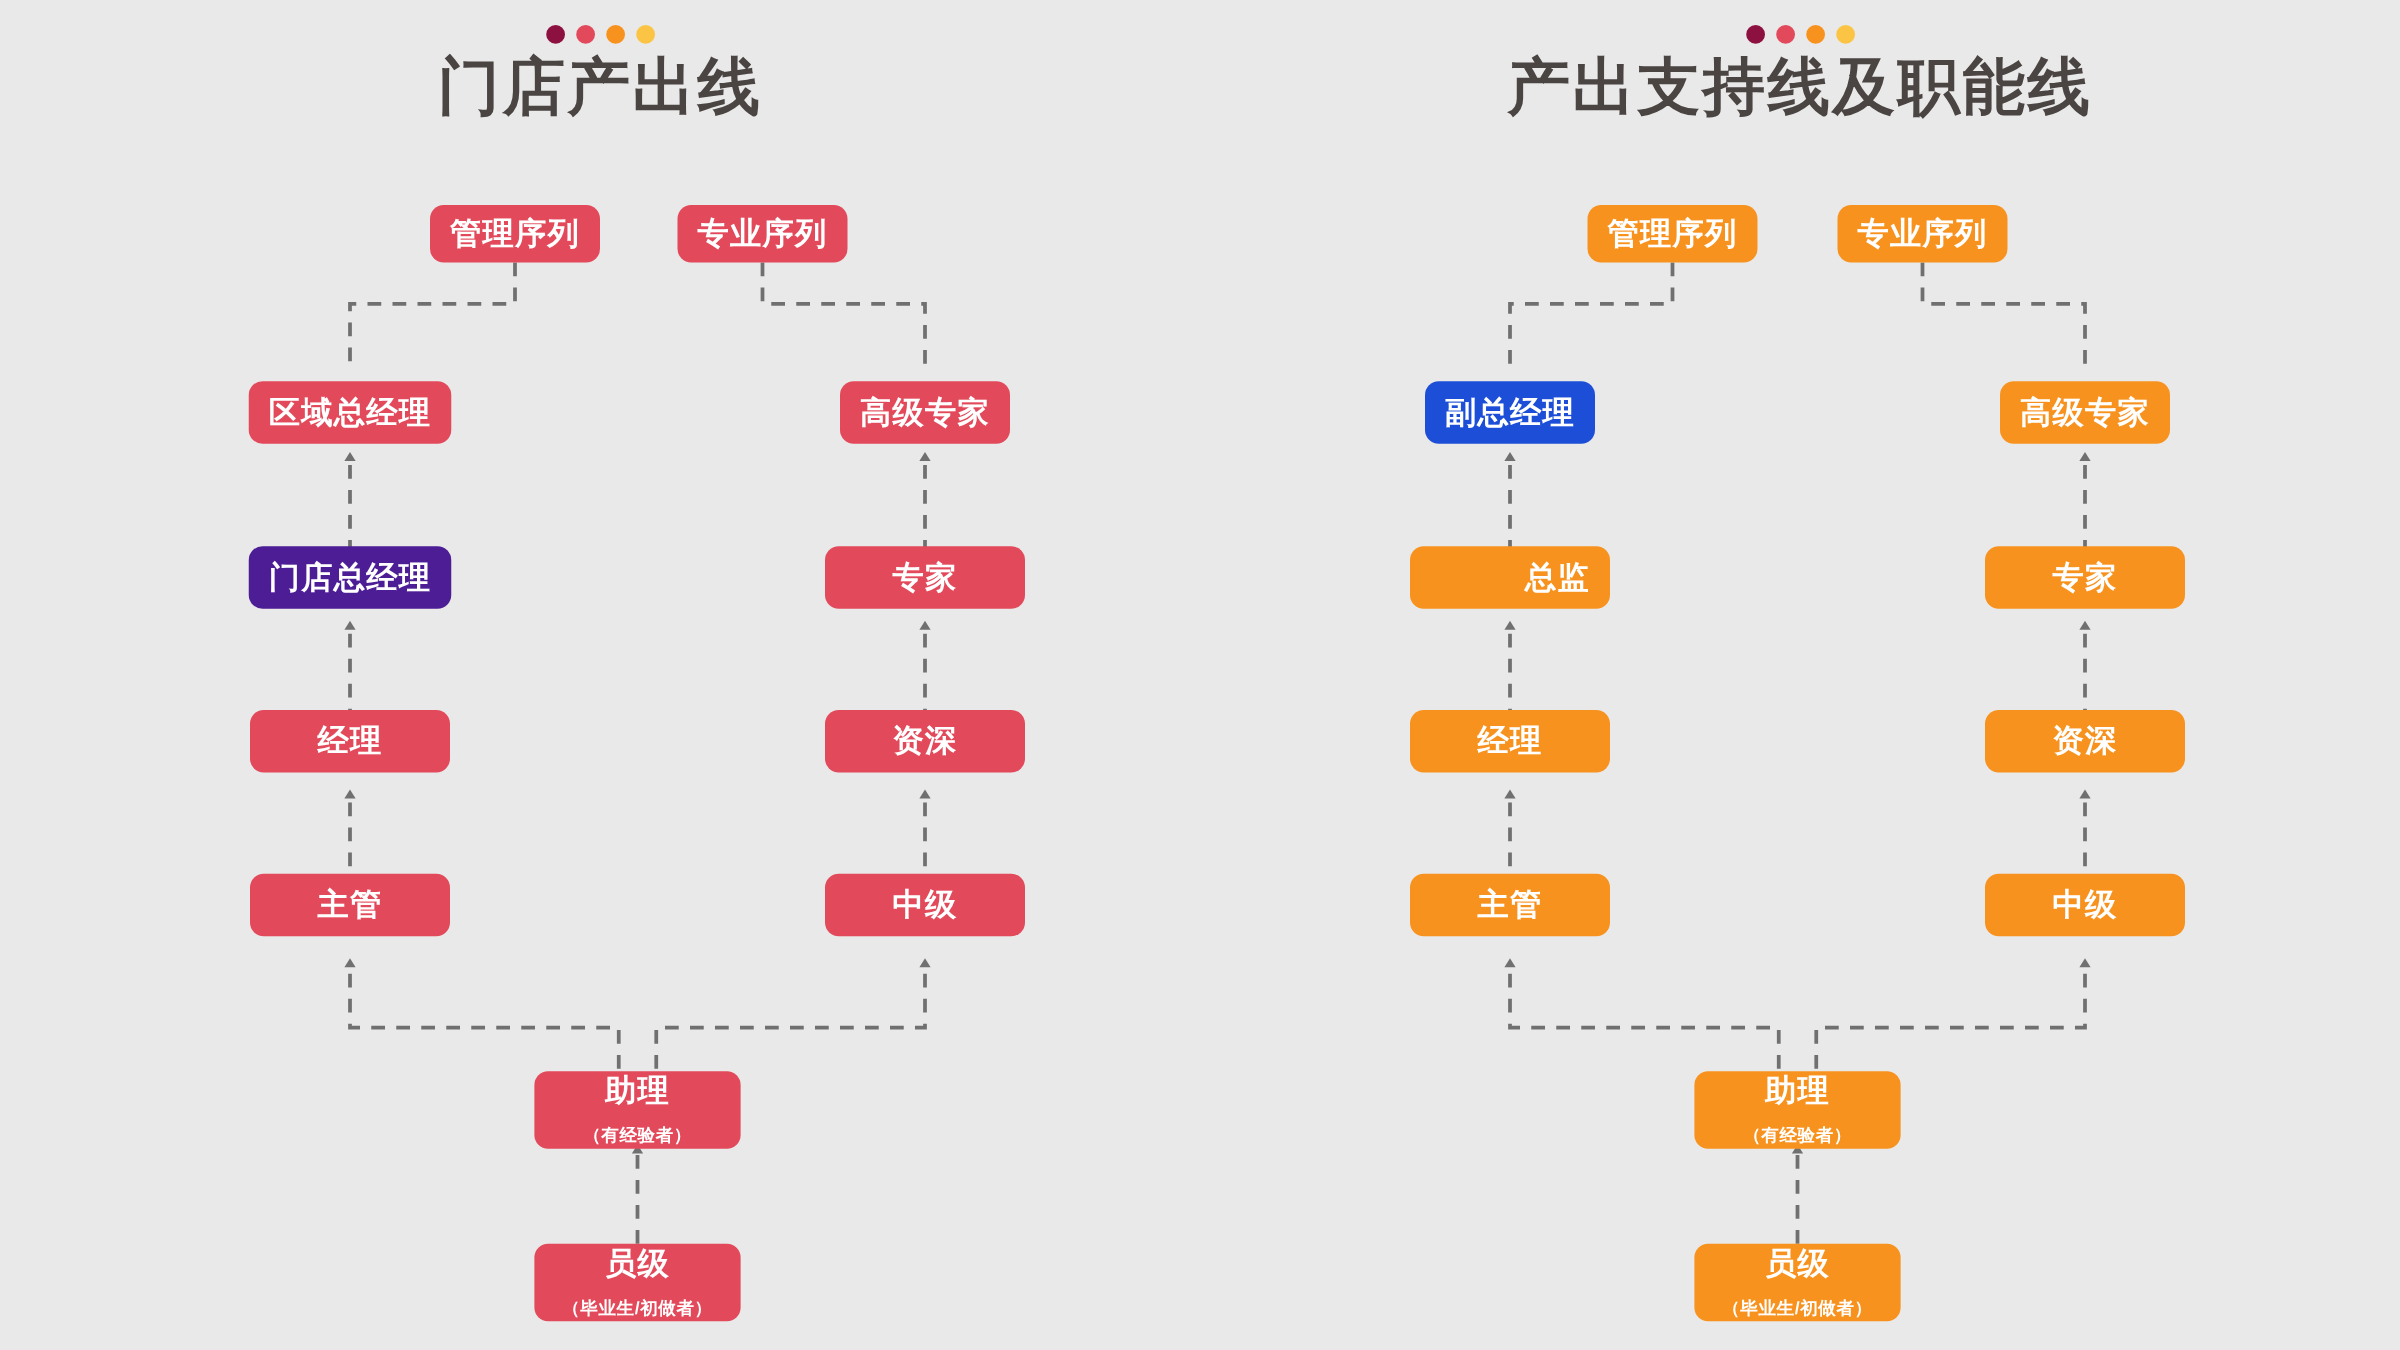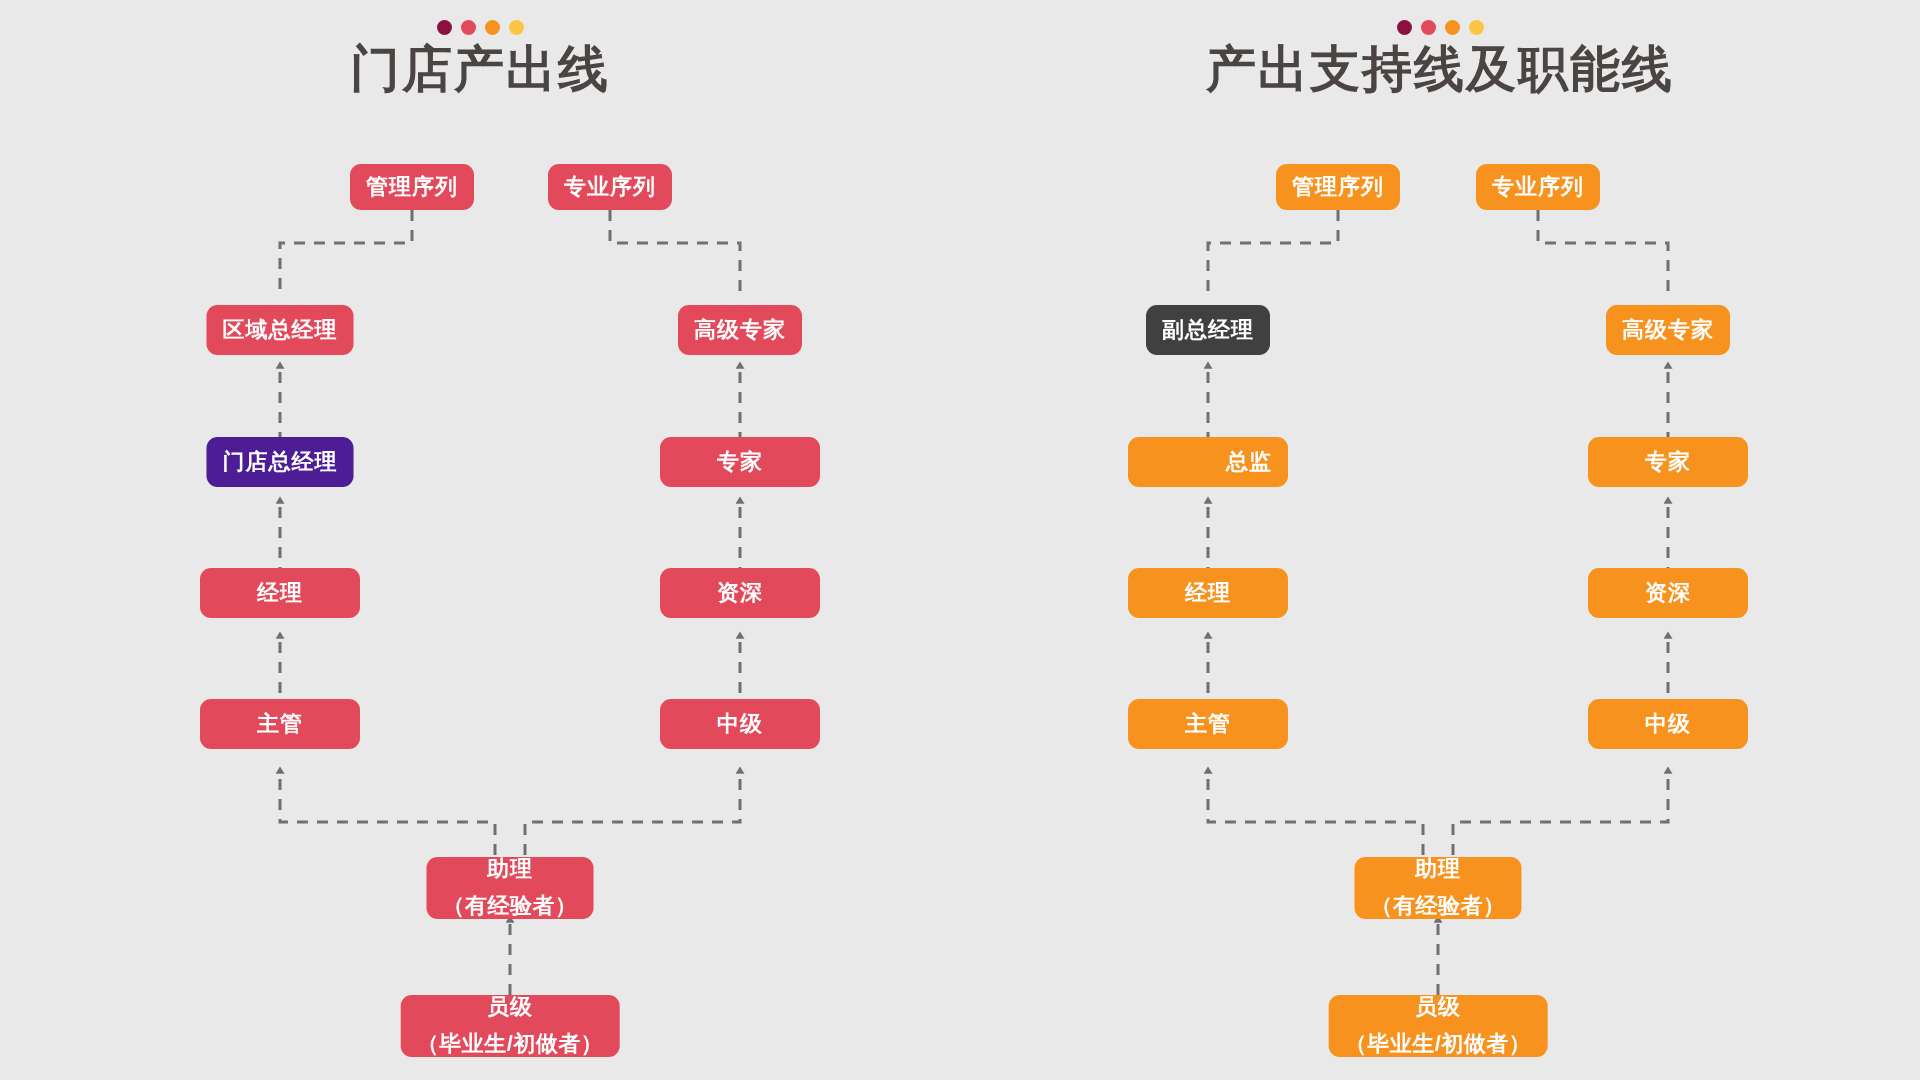--- a/index.html
+++ b/index.html
@@ -64,27 +64,27 @@
     align-items: center;
     justify-content: center;
     border-radius: 11px;
     color: #ffffff;
     text-align: center;
     transform: translateX(-50%);
     padding: 0 16px;
     white-space: nowrap;
   }
   .node .main {
-    font-size: 22px;
+    font-size: 25px;
     font-weight: bold;
     line-height: 1.15;
     letter-spacing: 1px;
   }
   .node .sub {
-    font-size: 22px;
+    font-size: 14px;
     font-weight: bold;
     line-height: 1.2;
     margin-top: 12px;
     letter-spacing: 0.5px;
   }
   .node.seq { height: 46px; }
   .node.rank { height: 50px; }
   .node.two-line { height: 62px; }
 
   
@@ -223,21 +223,21 @@
       <div class="panel-title">产出支持线及职能线</div>
     </div>
 
     <div class="node seq" style="left:378px; top:164px; background:#f7921e;">
       <span class="main">管理序列</span>
     </div>
     <div class="node seq" style="left:578px; top:164px; background:#f7921e;">
       <span class="main">专业序列</span>
     </div>
 
-    <div class="node rank" style="left:248px; top:305px; background:#404040;">
+    <div class="node rank" style="left:248px; top:305px; background:#1d4ed8;">
       <span class="main">副总经理</span>
     </div>
     <div class="node rank" style="left:248px; top:437px; background:#f7921e; min-width:160px;align-items:flex-end;">
       <span class="main">总监</span>
     </div>
     <div class="node rank" style="left:248px; top:568px; background:#f7921e; min-width:160px;">
       <span class="main">经理</span>
     </div>
     <div class="node rank" style="left:248px; top:699px; background:#f7921e; min-width:160px;">
       <span class="main">主管</span>

